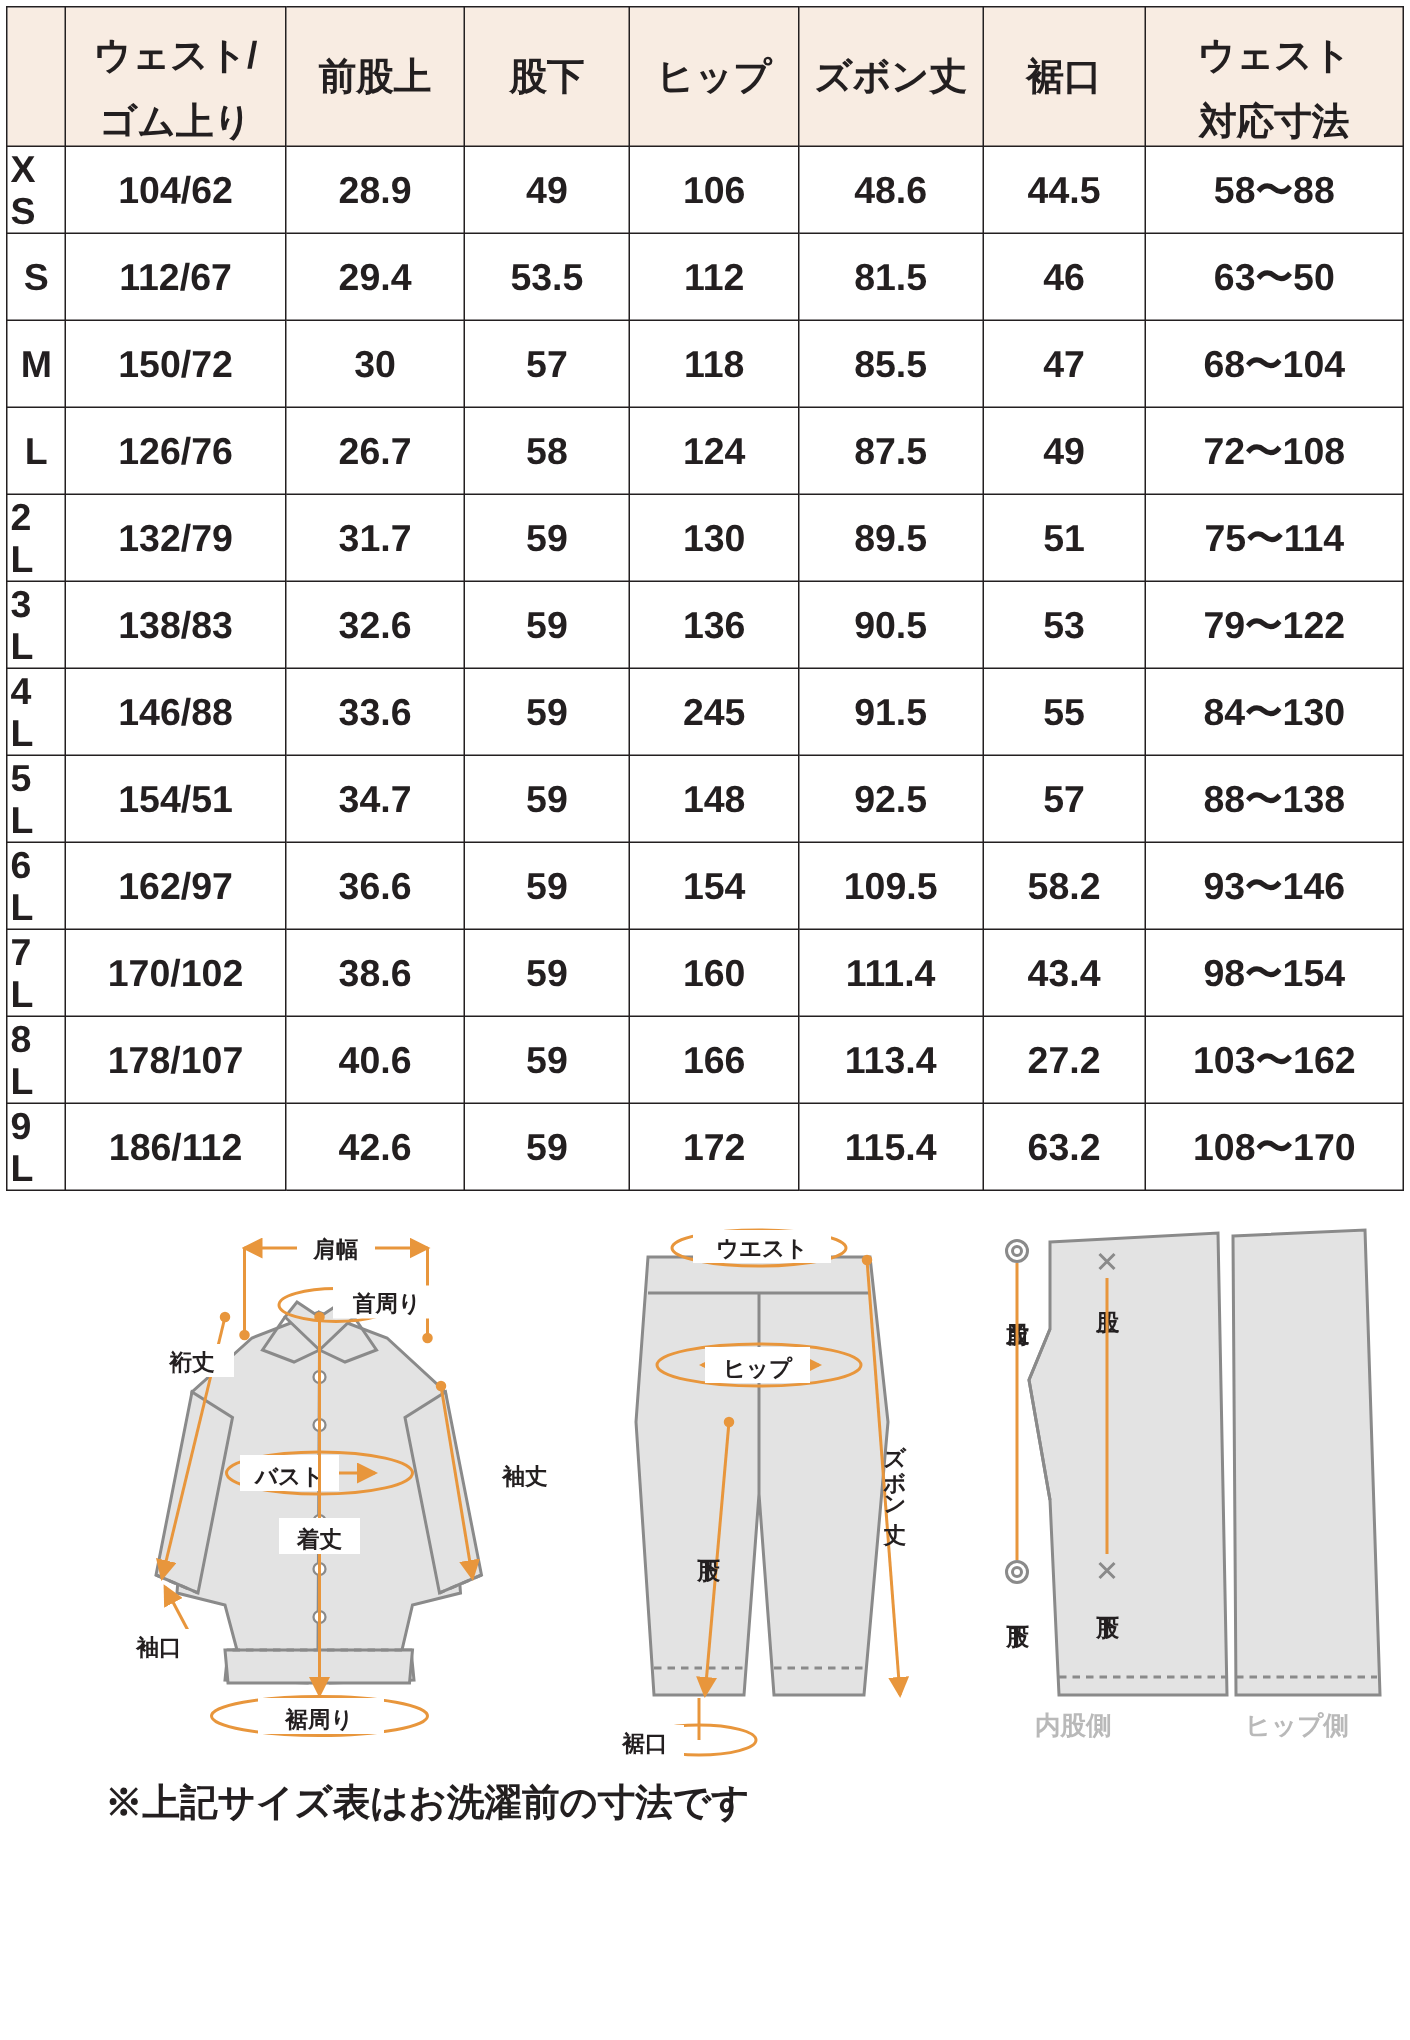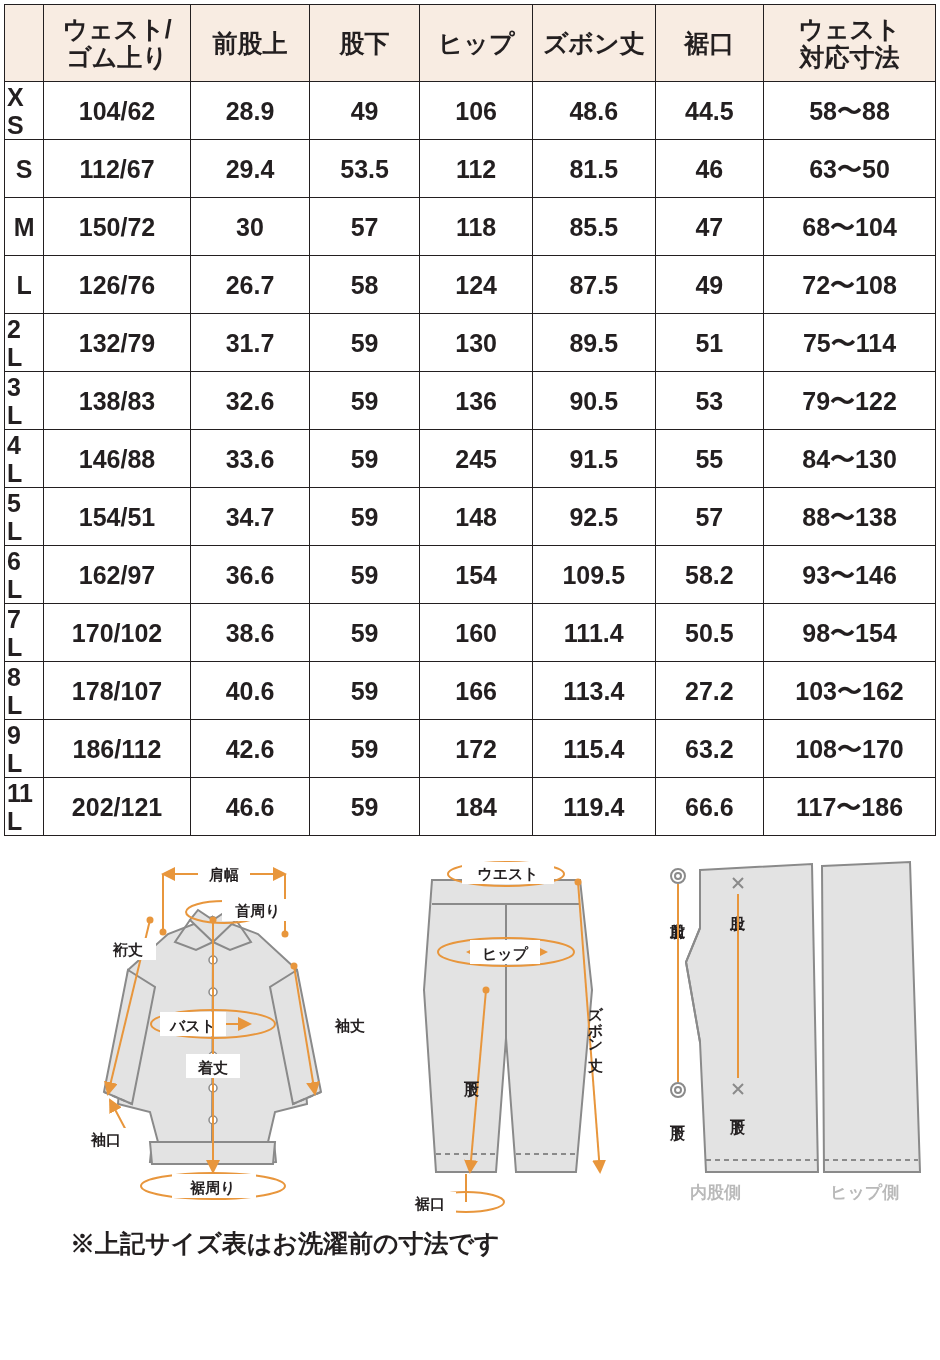--- a/index.html
+++ b/index.html
@@ -67,20 +67,21 @@
     display: block;
     text-align: left;
     padding-left: 2px;
   }
   td.size-cell .stack span {
     display: block;
   }
   .hdr-two-line {
     display: block;
     line-height: 1.12;
+    margin-top: 16px;
   }
 
   
   .illus {
     position: relative;
     width: 940px;
     height: 420px;
     margin-top: 6px;
   }
   .illus svg {
@@ -257,21 +258,21 @@
             <span class="stack">
               <span>7</span>
               <span>L</span>
             </span>
           </td>
         <td>170/102</td>
         <td>38.6</td>
         <td>59</td>
         <td>160</td>
         <td>111.4</td>
-        <td>50.5</td>
+        <td>43.4</td>
         <td>98〜154</td>
       </tr>
       <tr>
         <td class="size-cell">
             <span class="stack">
               <span>8</span>
               <span>L</span>
             </span>
           </td>
         <td>178/107</td>
@@ -289,35 +290,20 @@
               <span>L</span>
             </span>
           </td>
         <td>186/112</td>
         <td>42.6</td>
         <td>59</td>
         <td>172</td>
         <td>115.4</td>
         <td>63.2</td>
         <td>108〜170</td>
-      </tr>
-      <tr>
-        <td class="size-cell">
-            <span class="stack">
-              <span>11</span>
-              <span>L</span>
-            </span>
-          </td>
-        <td>202/121</td>
-        <td>46.6</td>
-        <td>59</td>
-        <td>184</td>
-        <td>119.4</td>
-        <td>66.6</td>
-        <td>117〜186</td>
       </tr>
     </tbody>
   </table>
 
   <div class="illus">
     <svg width="940" height="420" viewBox="0 0 940 420" xmlns="http://www.w3.org/2000/svg">
       <defs>
         <style>
           .gfill { fill:#e3e3e3; stroke:#8a8a8a; stroke-width:2; }
           .gline { fill:none; stroke:#8a8a8a; stroke-width:2; }

